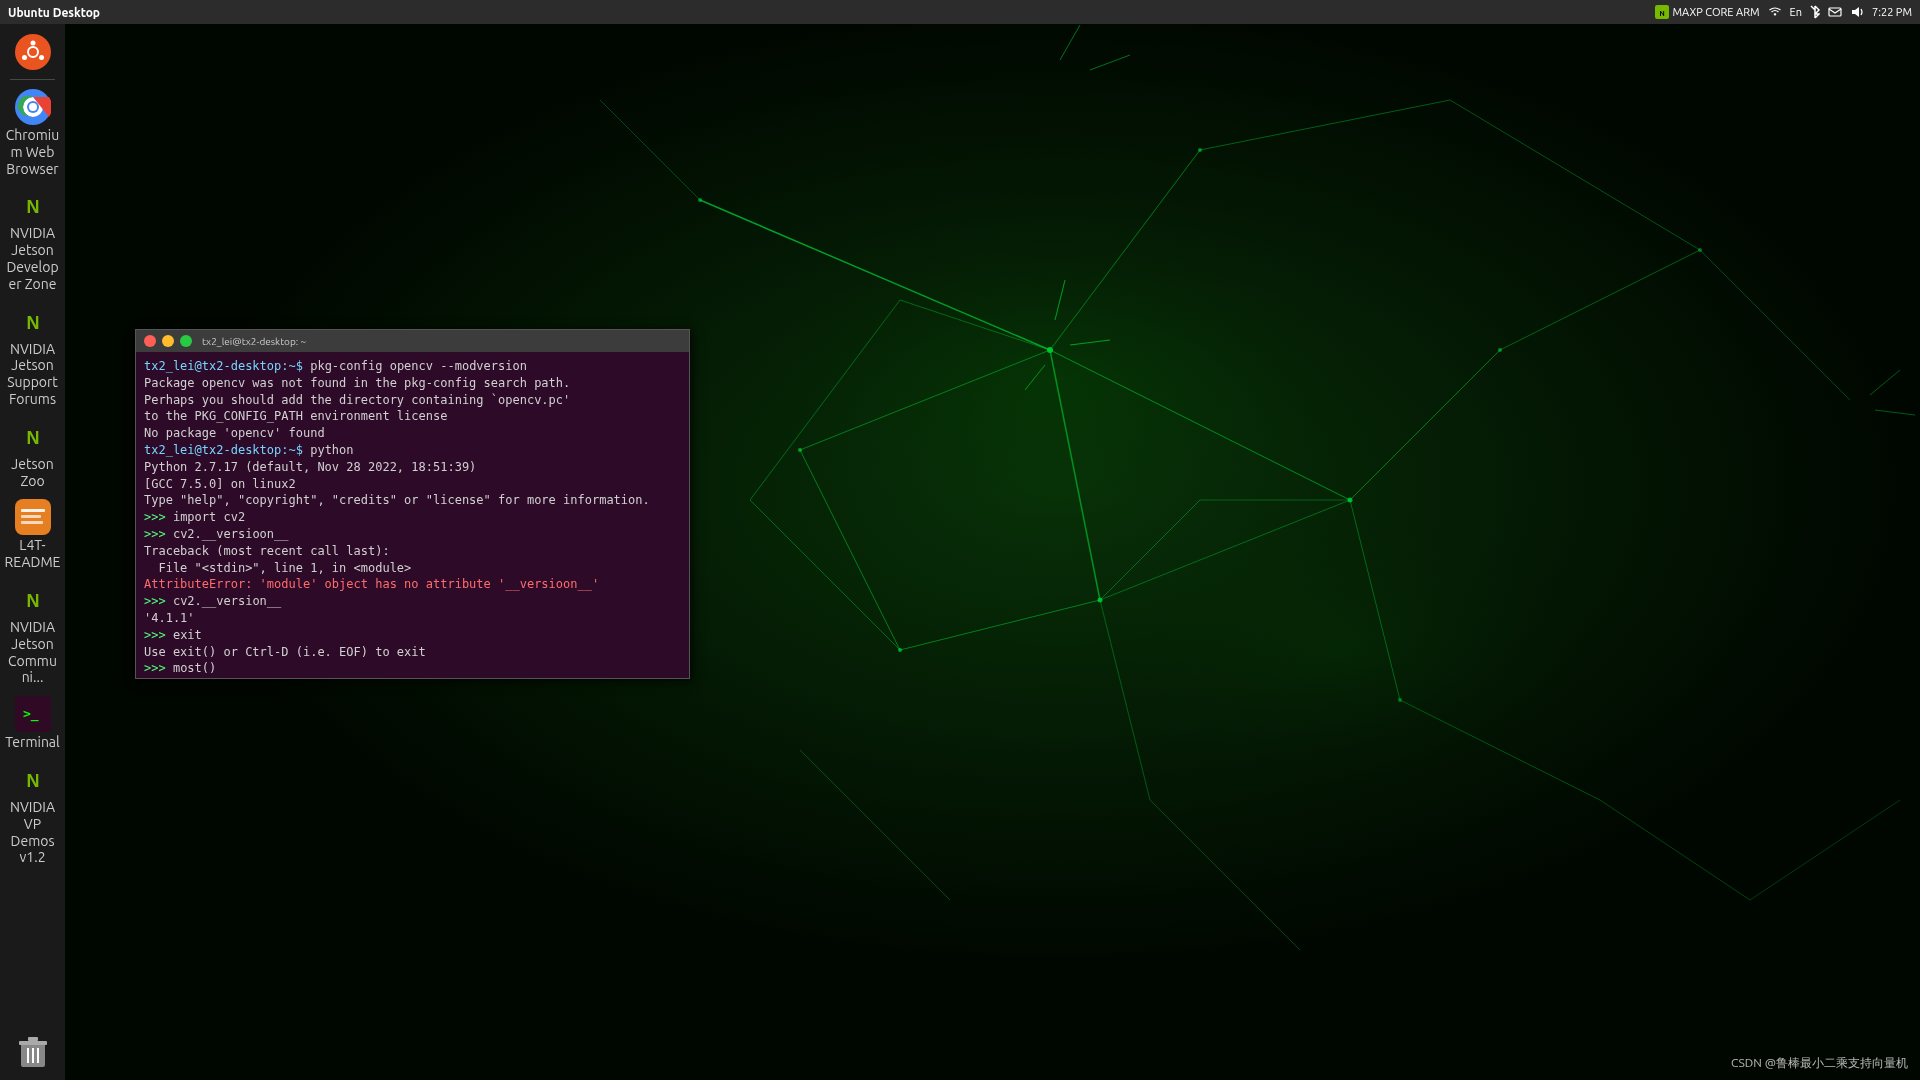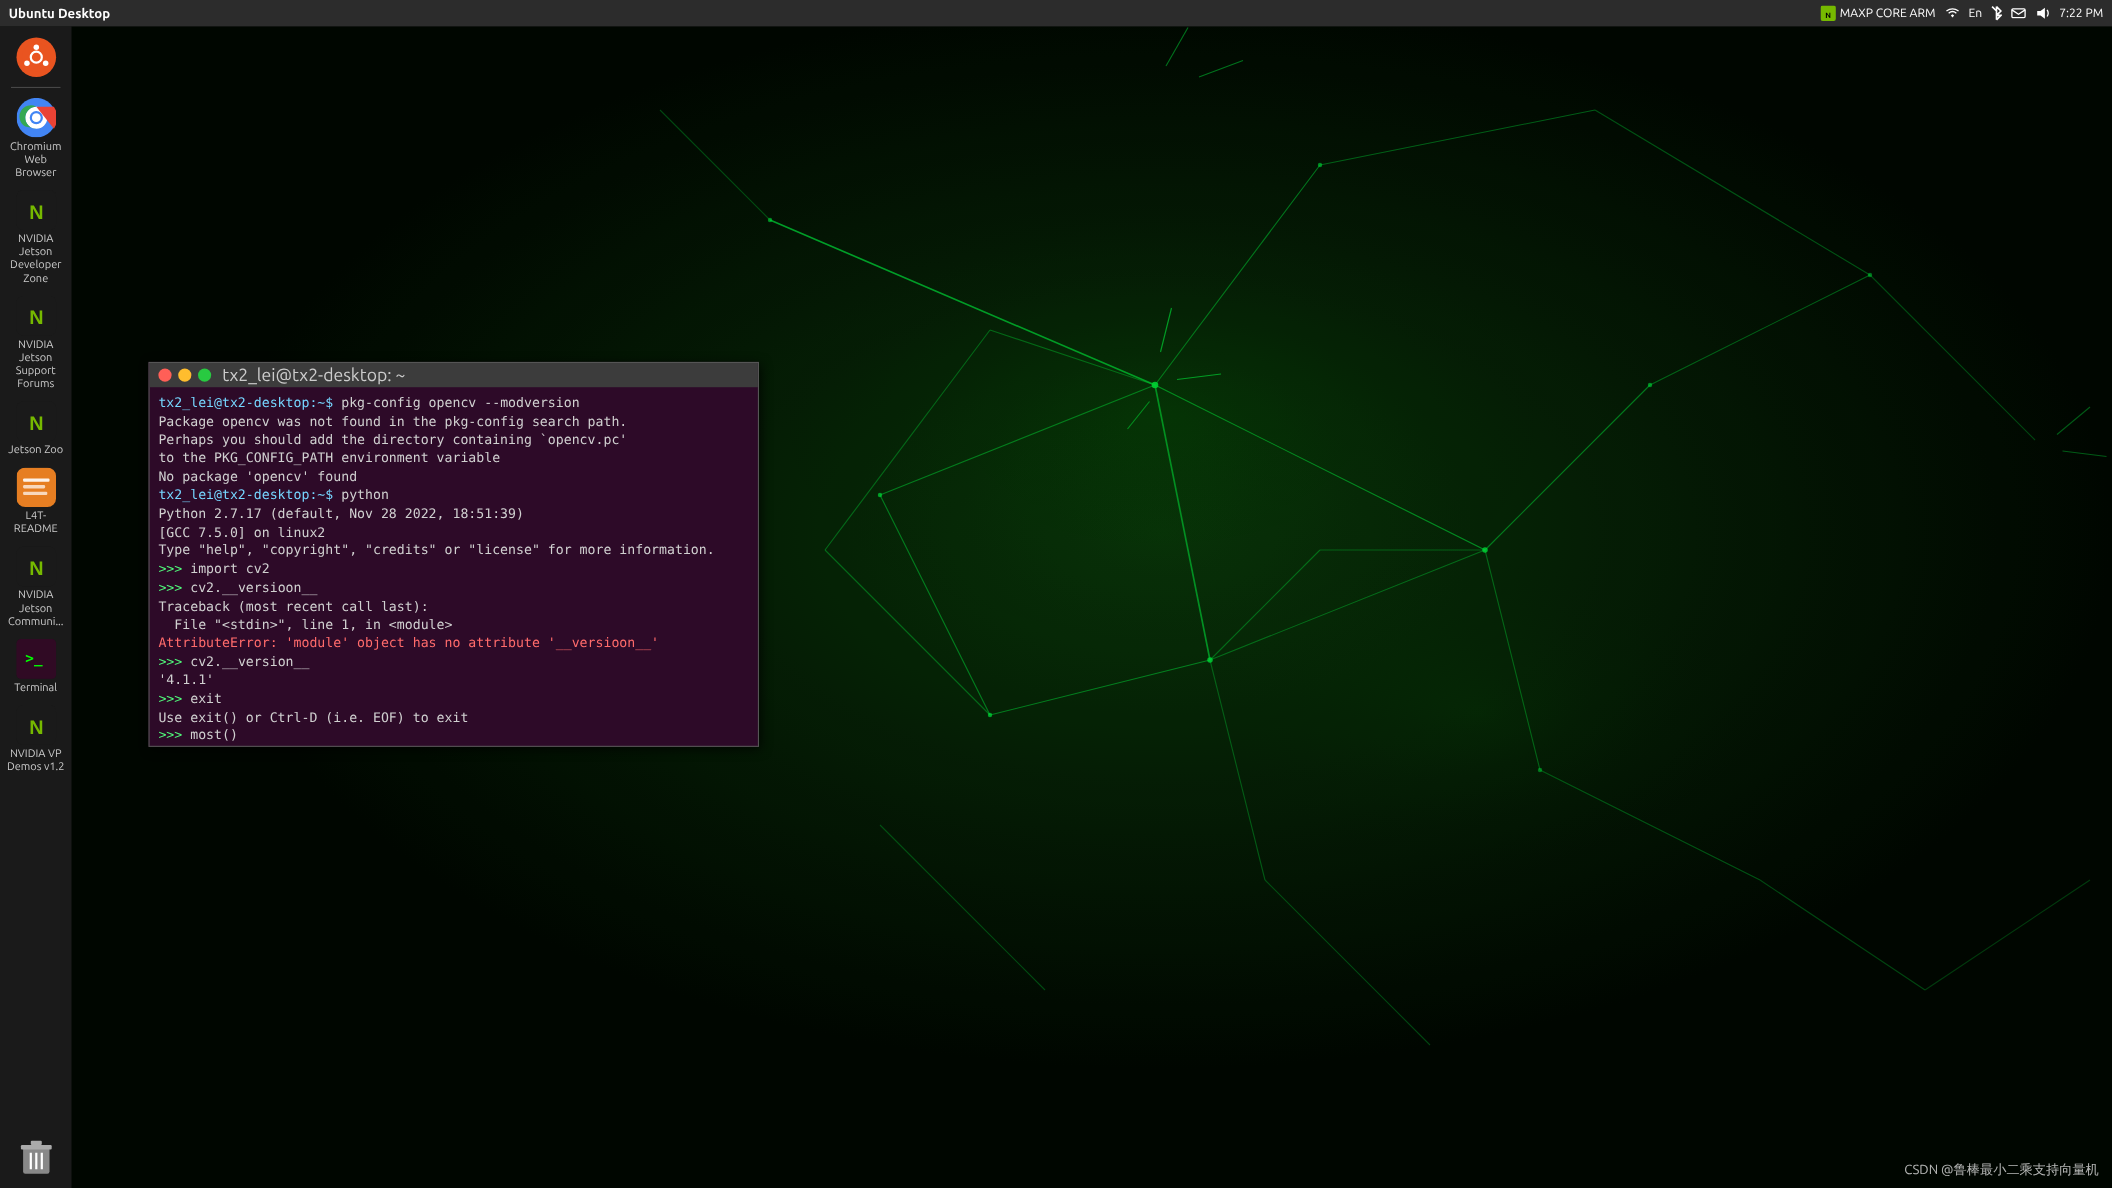--- a/index.html
+++ b/index.html
@@ -100,21 +100,21 @@
       display: flex;
       align-items: center;
       justify-content: center;
       border-radius: 8px;
       overflow: hidden;
       flex-shrink: 0;
     }
 
     .dock-label {
       color: #ccc;
-      font-size: 10px;
+      font-size: 14px;
       text-align: center;
       margin-top: 2px;
       line-height: 1.2;
       word-break: break-word;
     }
 
     
     .ubuntu-icon {
       width: 36px;
       height: 36px;
@@ -177,21 +177,21 @@
       border-radius: 50%;
       cursor: pointer;
     }
 
     .btn-close { background: #ff5f57; }
     .btn-min { background: #ffbd2e; }
     .btn-max { background: #28ca41; }
 
     #terminal-title-text {
       color: #ccc;
-      font-size: 16px;
+      font-size: 10px;
       margin-left: 4px;
     }
 
     #terminal-content {
       flex: 1;
       padding: 6px 8px;
       overflow: hidden;
       font-family: 'DejaVu Sans Mono', 'Courier New', monospace;
       font-size: 12px;
       line-height: 1.4;
@@ -495,21 +495,21 @@
       <div id="terminal-titlebar">
         <div class="window-btn btn-close"></div>
         <div class="window-btn btn-min"></div>
         <div class="window-btn btn-max"></div>
         <span id="terminal-title-text">tx2_lei@tx2-desktop: ~</span>
       </div>
       <div id="terminal-content">
         <span class="term-line"><span class="term-prompt">tx2_lei@tx2-desktop:~$</span> <span class="term-cmd">pkg-config opencv --modversion</span></span>
         <span class="term-line">Package opencv was not found in the pkg-config search path.</span>
         <span class="term-line">Perhaps you should add the directory containing `opencv.pc'</span>
-        <span class="term-line">to the PKG_CONFIG_PATH environment variable</span>
+        <span class="term-line">to the PKG_CONFIG_PATH environment license</span>
         <span class="term-line">No package 'opencv' found</span>
         <span class="term-line"><span class="term-prompt">tx2_lei@tx2-desktop:~$</span> <span class="term-cmd">python</span></span>
         <span class="term-line">Python 2.7.17 (default, Nov 28 2022, 18:51:39)</span>
         <span class="term-line">[GCC 7.5.0] on linux2</span>
         <span class="term-line">Type "help", "copyright", "credits" or "license" for more information.</span>
         <span class="term-line"><span class="term-green">&gt;&gt;&gt;</span> <span class="term-cmd">import cv2</span></span>
         <span class="term-line"><span class="term-green">&gt;&gt;&gt;</span> <span class="term-cmd">cv2.__versioon__</span></span>
         <span class="term-line">Traceback (most recent call last):</span>
         <span class="term-line">  File "&lt;stdin&gt;", line 1, in &lt;module&gt;</span>
         <span class="term-line term-error">AttributeError: 'module' object has no attribute '__versioon__'</span>

